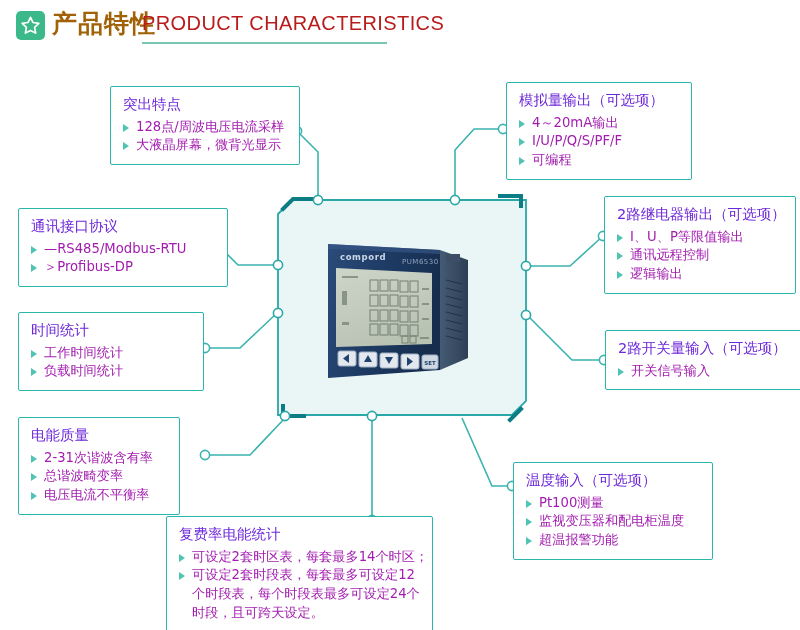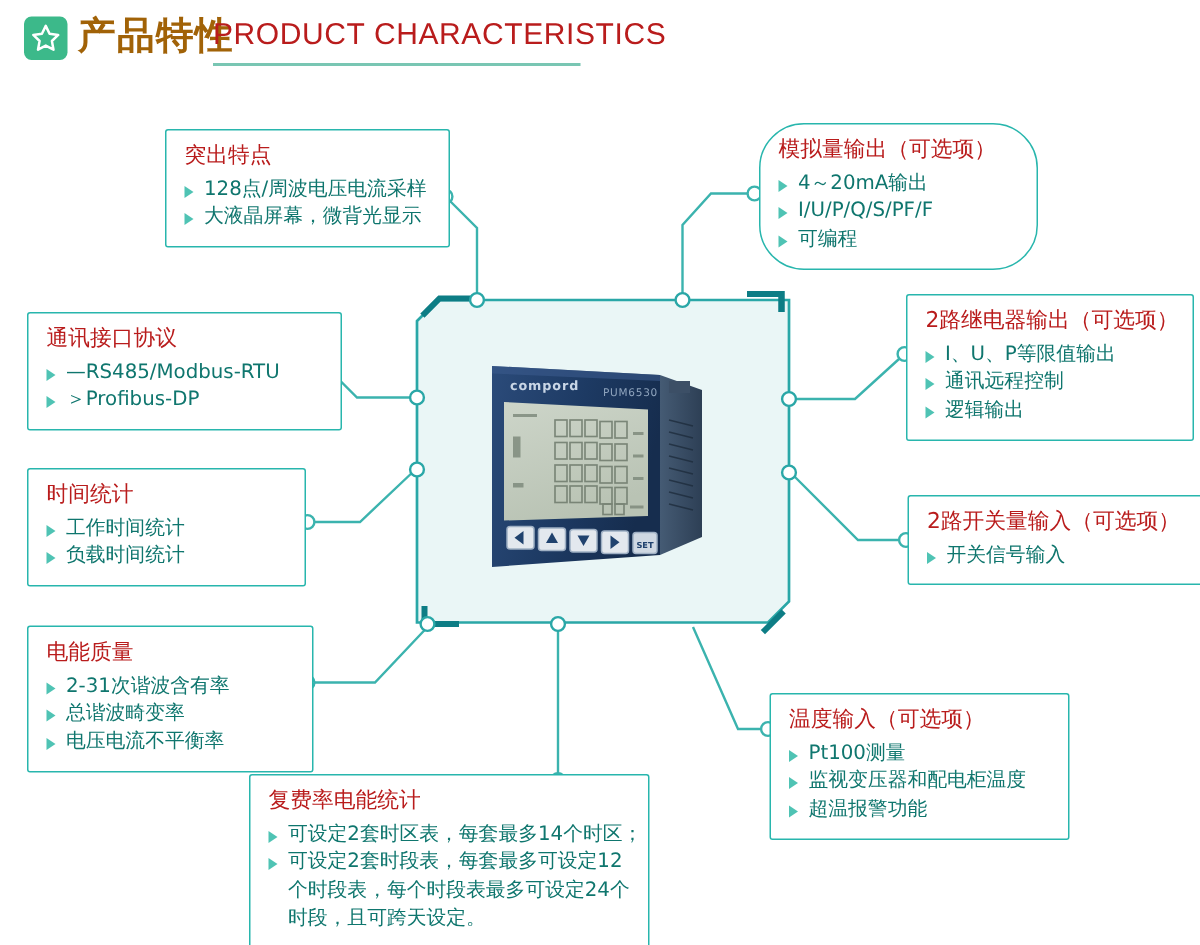--- a/index.html
+++ b/index.html
@@ -58,34 +58,34 @@
   .callout {
     position: absolute;
     box-sizing: border-box;
     border: 1.6px solid #28b6ad;
     background: #ffffff;
     padding: 8px 12px 9px 12px;
     font-family: "DejaVu Sans", "Liberation Sans", sans-serif;
   }
   .callout .c-title {
     font-size: 14.5px;
-    color: #b91c1c;
+    color: #6d28d9;
     margin-bottom: 3px;
     white-space: nowrap;
     line-height: 1.35;
   }
   .callout ul {
     list-style: none;
     margin: 0;
     padding: 0;
   }
   .callout li {
     position: relative;
     font-size: 13.2px;
-    color: #0f766e;
+    color: #a21caf;
     line-height: 1.42;
     padding-left: 13px;
     white-space: nowrap;
   }
   .callout li.wrap { white-space: normal; }
   .callout li::before {
     content: "";
     position: absolute;
     left: 0; top: 6px;
     width: 0; height: 0;
@@ -305,21 +305,21 @@
 </div>
 
 <div class="callout chamfer" id="box-0" style="left:110px; top:86px; width:190px;">
   <div class="c-title">突出特点</div>
   <ul>
     <li>128点/周波电压电流采样</li>
     <li>大液晶屏幕，微背光显示</li>
   </ul>
 </div>
 
-<div class="callout chamfer" id="box-1" style="left:506px; top:82px; width:186px;border-radius:30px;">
+<div class="callout chamfer" id="box-1" style="left:506px; top:82px; width:186px;">
   <div class="c-title">模拟量输出（可选项）</div>
   <ul>
     <li>4～20mA输出</li>
     <li>I/U/P/Q/S/PF/F</li>
     <li>可编程</li>
   </ul>
 </div>
 
 <div class="callout chamfer" id="box-2" style="left:18px; top:208px; width:210px;">
   <div class="c-title">通讯接口协议</div>
@@ -346,21 +346,21 @@
   </ul>
 </div>
 
 <div class="callout chamfer" id="box-5" style="left:605px; top:330px; width:228px;">
   <div class="c-title">2路开关量输入（可选项）</div>
   <ul>
     <li>开关信号输入</li>
   </ul>
 </div>
 
-<div class="callout chamfer" id="box-6" style="left:18px; top:417px; width:191px;">
+<div class="callout chamfer" id="box-6" style="left:18px; top:417px; width:162px;">
   <div class="c-title">电能质量</div>
   <ul>
     <li>2-31次谐波含有率</li>
     <li>总谐波畸变率</li>
     <li>电压电流不平衡率</li>
   </ul>
 </div>
 
 <div class="callout chamfer" id="box-7" style="left:513px; top:462px; width:200px;">
   <div class="c-title">温度输入（可选项）</div>

